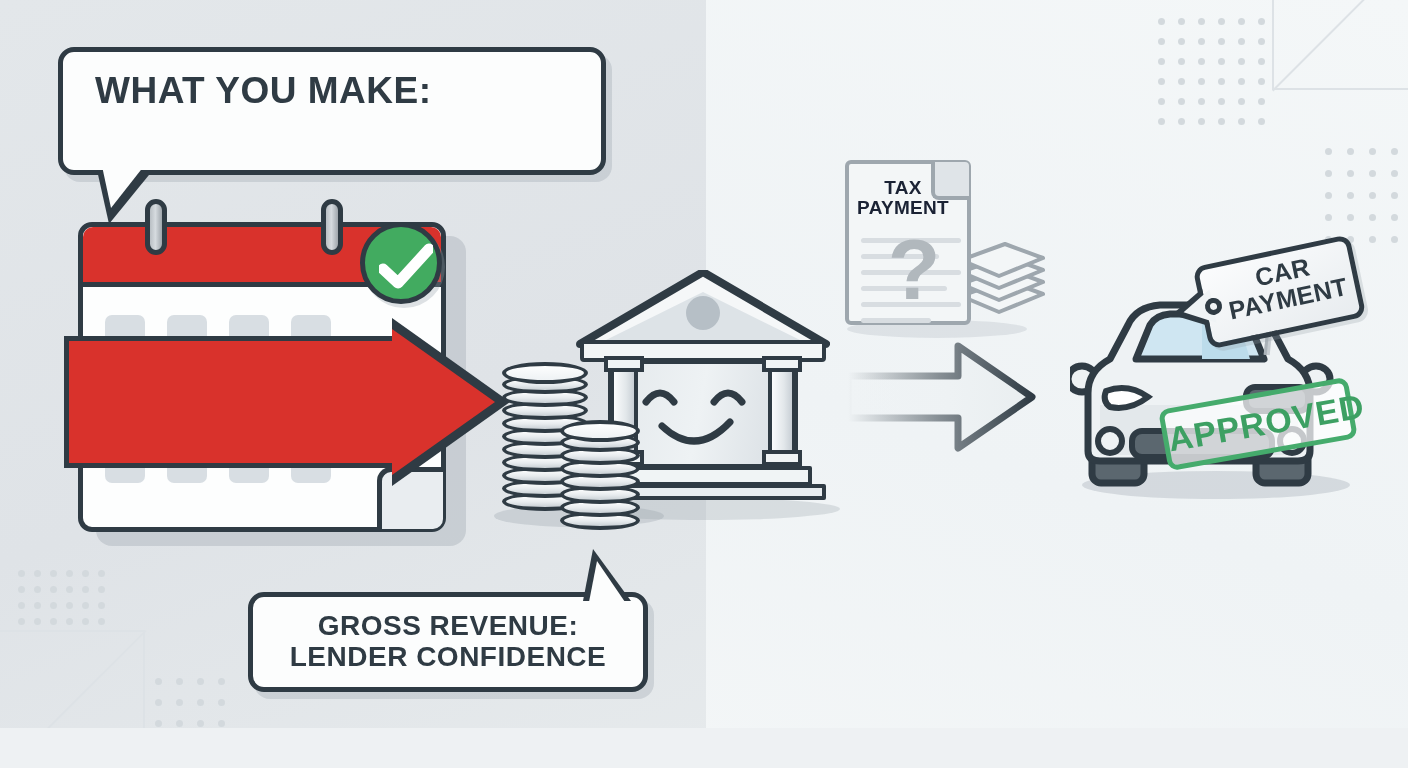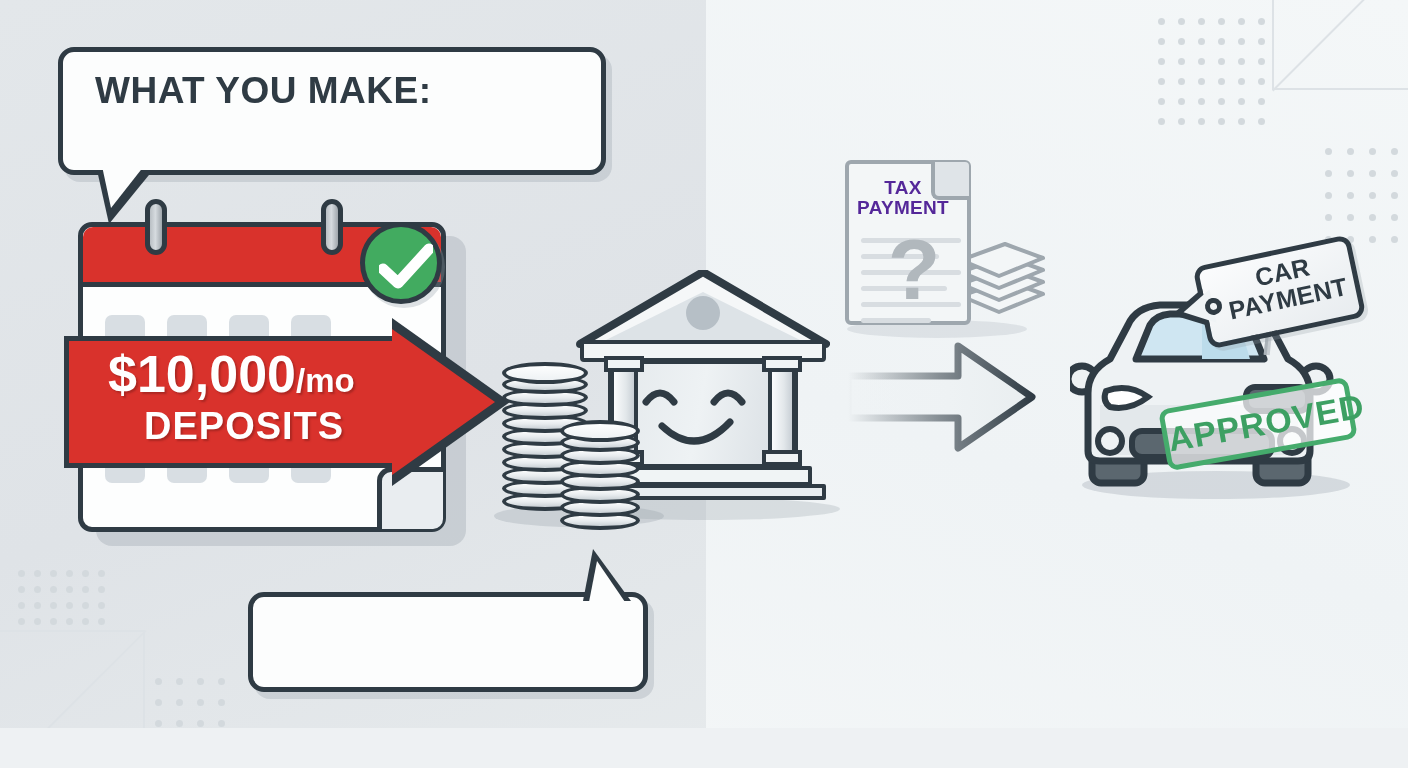--- a/index.html
+++ b/index.html
@@ -218,21 +218,21 @@
     position:absolute; left:0; top:0; width:126px; height:165px;
     background:#f4f7f8; border:4px solid #9aa3ab; border-radius:6px;
   }
   .doc-corner {
     position:absolute; right:-2px; top:-2px; width:38px; height:38px;
     background:#dfe4e8; border-left:4px solid #9aa3ab; border-bottom:4px solid #9aa3ab;
     border-radius:0 4px 0 8px;
   }
   .doc-title {
     position:absolute; left:0; top:14px; width:108px; text-align:center;
-    color:#4c1d95; font-weight:700; font-size:19px; line-height:1.05;
+    color:#0f172a; font-weight:700; font-size:19px; line-height:1.05;
     letter-spacing:.3px;
   }
   .doc-lines { position:absolute; left:12px; top:74px; width:100px; }
   .doc-lines span {
     display:block; height:5px; background:#d7dce0; border-radius:3px; margin-bottom:11px;
   }
   .doc-q {
     position:absolute; left:34px; top:62px; width:62px; text-align:center;
     color:#aeb5bb; font-size:86px; font-weight:700; line-height:1;
   }
@@ -445,24 +445,20 @@
         </div>
       </div>
       <div class="cal-fold"></div>
     </div>
   </div>
 
   <div id="red-arrow">
     <div class="head"></div>
     <div class="shaft"></div>
     <div class="head-fill"></div>
-    <div class="arrow-labels">
-      <div class="amount-line"><span>$10,000</span><span class="per">/mo</span></div>
-      <div class="deposits-line">DEPOSITS</div>
-    </div>
   </div>
 
   <div id="check-badge">
     <svg width="54" height="50" viewBox="0 0 54 50">
       <path d="M4 26 L19 40 L50 6" stroke="#ffffff" stroke-width="11" fill="none" stroke-linecap="round" stroke-linejoin="round"></path>
     </svg>
   </div>
 
   <div class="coin-shadow"></div>
   <div class="coin-stack" id="coins-tall" style="height: 154px;">
@@ -595,15 +591,19 @@
     </div>
 
     <div id="approved-stamp">
       <span>APPROVED</span>
     </div>
   </div>
 
   <div class="bubble" id="bubble-bottom">
     <div class="tail-outer"></div>
     <div class="tail-inner"></div>
+    <div class="bubble-text">
+      <div>GROSS REVENUE:</div>
+      <div>LENDER CONFIDENCE</div>
+    </div>
   </div>
 
 </div>
 
 </body></html>

